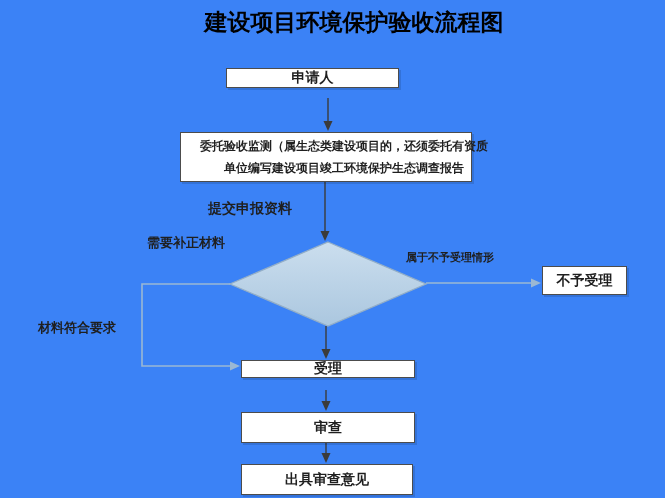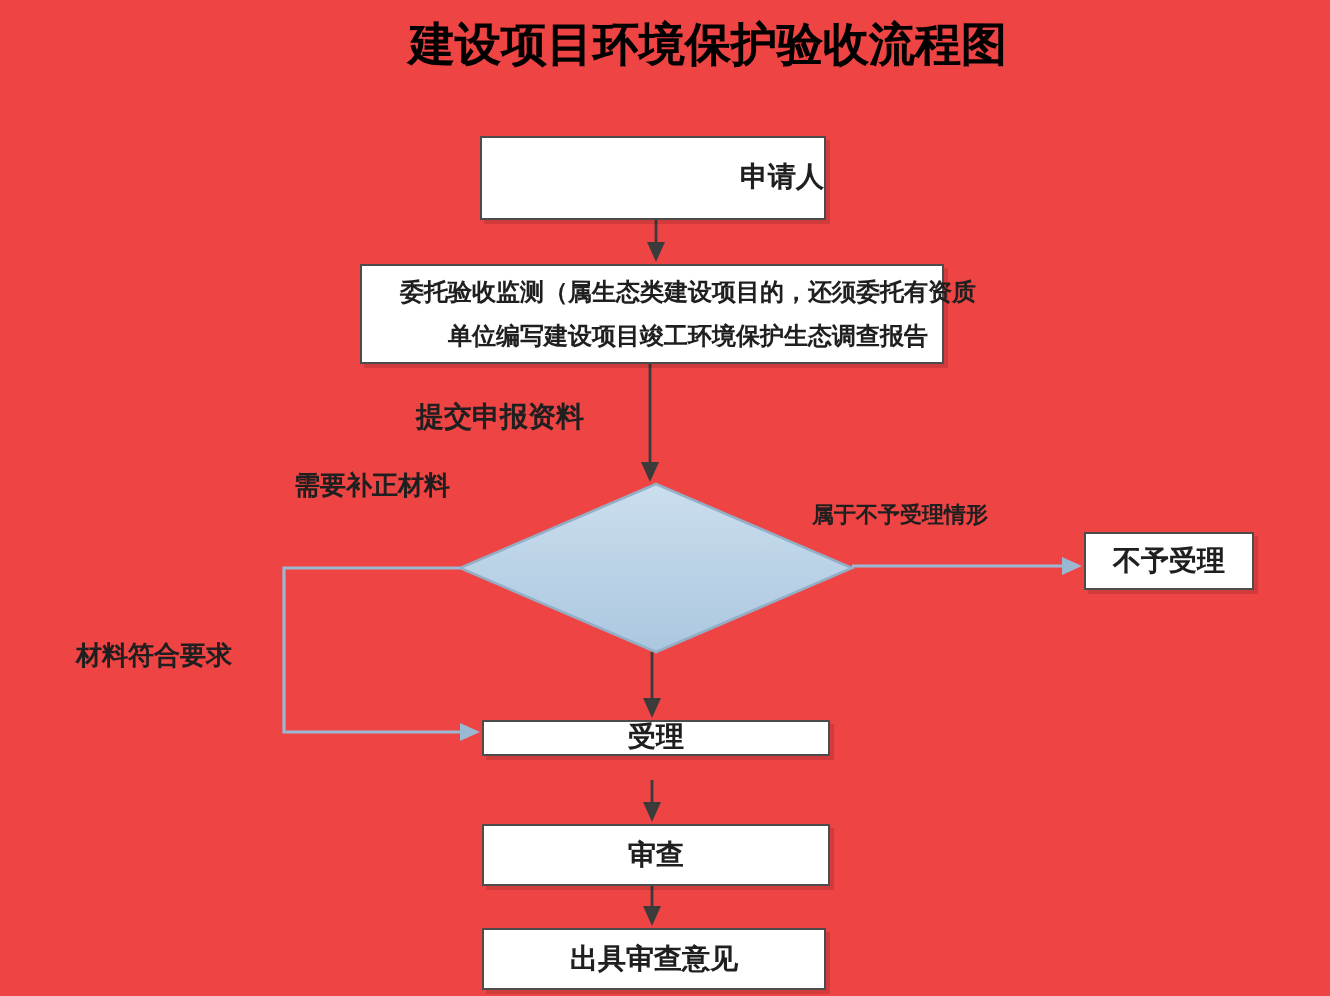--- a/index.html
+++ b/index.html
@@ -1,20 +1,20 @@
 <!DOCTYPE html>
 <html><head>
 <meta charset="utf-8">
 <style>
   html, body { margin: 0; padding: 0; background: #ffffff; }
   #stage {
     position: relative;
     width: 665px;
     height: 498px;
-    background: #ef4444;
+    background: #3b82f6;
     font-family: "Liberation Sans", "DejaVu Sans", sans-serif;
     color: #1f1f1f;
     overflow: hidden;
   }
   #title {
     position: absolute;
     top: 7px;
     left: 354px;
     transform: translateX(-50%);
     font-size: 23px;
@@ -32,21 +32,21 @@
     background: #ffffff;
     border: 1px solid #4c4c4c;
     box-shadow: 2px 2px 0 rgba(0,0,0,0.12);
     display: flex;
     align-items: center;
     justify-content: center;
     font-size: 14px;
     font-weight: 700;
     white-space: nowrap;
   }
-  .box-applicant { left: 240px; top: 68px;  width: 173px; height: 42px; justify-content: flex-end; }
+  .box-applicant { left: 226px; top: 68px;  width: 173px; height: 20px; }
   .box-entrust   { left: 180px; top: 132px; width: 292px; height: 50px;
                    flex-direction: column; font-size: 12px; line-height: 22px; padding-left: 36px; }
   .box-reject    { left: 542px; top: 266px; width: 85px;  height: 29px; }
   .box-accept    { left: 241px; top: 360px; width: 174px; height: 18px; }
   .box-review    { left: 241px; top: 412px; width: 174px; height: 31px; }
   .box-opinion   { left: 241px; top: 464px; width: 172px; height: 31px; }
   .edge-label {
     position: absolute;
     font-size: 13px;
     font-weight: 700;

